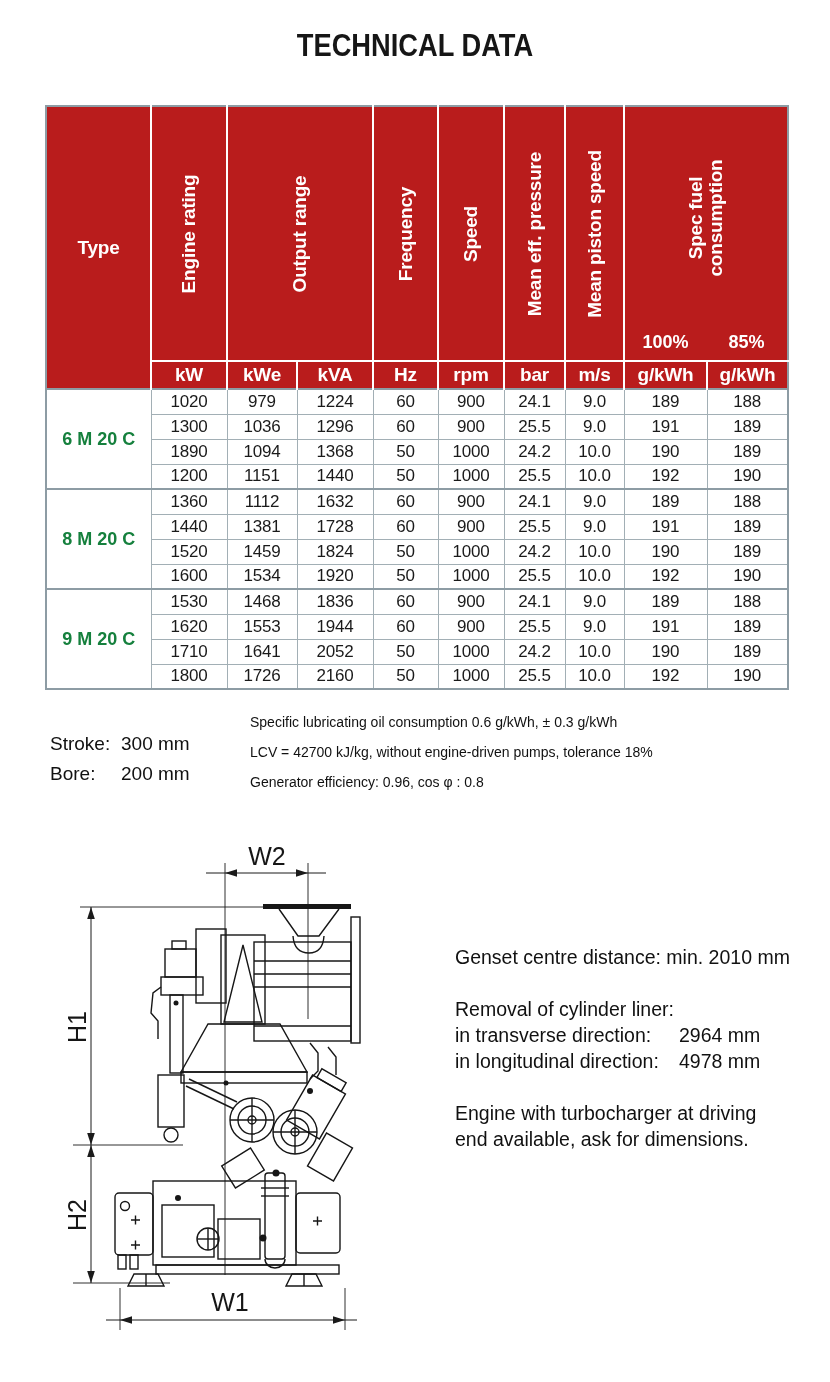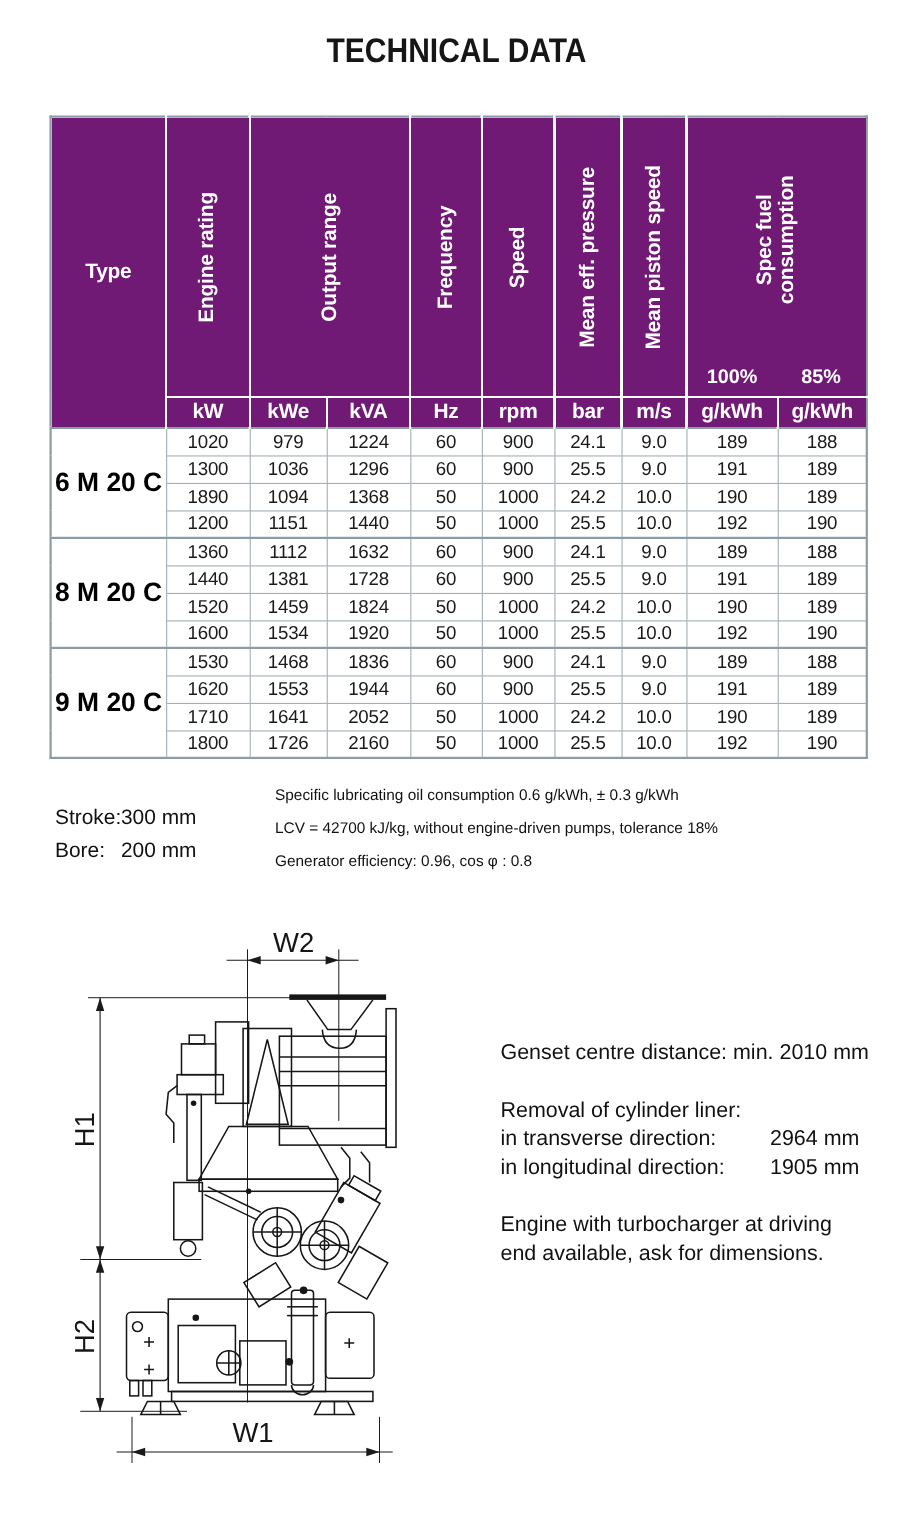--- a/index.html
+++ b/index.html
@@ -32,21 +32,21 @@
 
   
   .table-wrap { position: absolute; left: 45px; top: 105px; width: 742px; }
   table.spec {
     border-collapse: collapse;
     table-layout: fixed;
     width: 742px;
     border: 2px solid #8d9ca4;
   }
   table.spec thead th {
-    background: #701a75;
+    background: #b91c1c;
     color: #fff;
     font-weight: bold;
     padding: 0;
     position: relative;
   }
   tr.head-main th { height: 255px; vertical-align: middle; text-align: center; }
   tr.head-main th + th { border-left: 2px solid #fff; }
   th.type-head { font-size: 19px; letter-spacing: -0.2px; }
   .rot {
     position: absolute;
@@ -77,37 +77,37 @@
   }
   table.spec tbody { border-top: 2px solid #8d9ca4; }
   table.spec tbody td, table.spec tbody th.type-cell {
     border: 1px solid #a2afb5;
     height: 25px;
     text-align: center;
     vertical-align: middle;
     background: #fff;
   }
   table.spec tbody td { font-size: 17px; color: #1a1a1a; letter-spacing: -0.2px; }
-  table.spec tbody th.type-cell { font-size: 24px; font-weight: bold; color: #000000; }
+  table.spec tbody th.type-cell { font-size: 18px; font-weight: bold; color: #15803d; }
 
   
   .notes-left { position: absolute; left: 50px; top: 729px; font-size: 19px; line-height: 30px; }
-  .note-row { display: flex; }
+  .note-row { display: flex; gap: 11px; }
   .note-row .nlabel { width: 60px; }
   .notes-right { position: absolute; left: 250px; top: 707px; font-size: 14px; line-height: 30px; white-space: nowrap; }
 
   
   .drawing { position: absolute; left: 58px; top: 843px; }
   svg text { font-family: "Liberation Sans", "DejaVu Sans", sans-serif; fill: #161616; }
   .dimlabel { font-size: 25px; }
 
   
   .drawing-notes { position: absolute; left: 455px; top: 944px; width: 372px; font-size: 19.5px; line-height: 26px; color: #111; }
   .drawing-notes .block { margin-bottom: 26px; }
-  .removal-row { display: flex; gap: 21px; }
+  .removal-row { display: flex; }
   .removal-row .rlabel { width: 224px; }
 </style>
 </head>
 <body>
 
 <div class="page">
 
   <h1 class="title">TECHNICAL DATA</h1>
 
   <div class="table-wrap">
@@ -464,21 +464,21 @@
   <div class="drawing-notes">
     <p class="block">Genset centre distance: min. 2010 mm</p>
     <div class="block">
       <p>Removal of cylinder liner:</p>
       <div class="removal-row">
         <span class="rlabel">in transverse direction:</span>
         <span>2964 mm</span>
       </div>
       <div class="removal-row">
         <span class="rlabel">in longitudinal direction:</span>
-        <span>1905 mm</span>
+        <span>4978 mm</span>
       </div>
     </div>
     <p>
       <span>Engine with turbocharger at driving</span><br>
       <span>end available, ask for dimensions.</span>
     </p>
   </div>
 
 </div>
 

